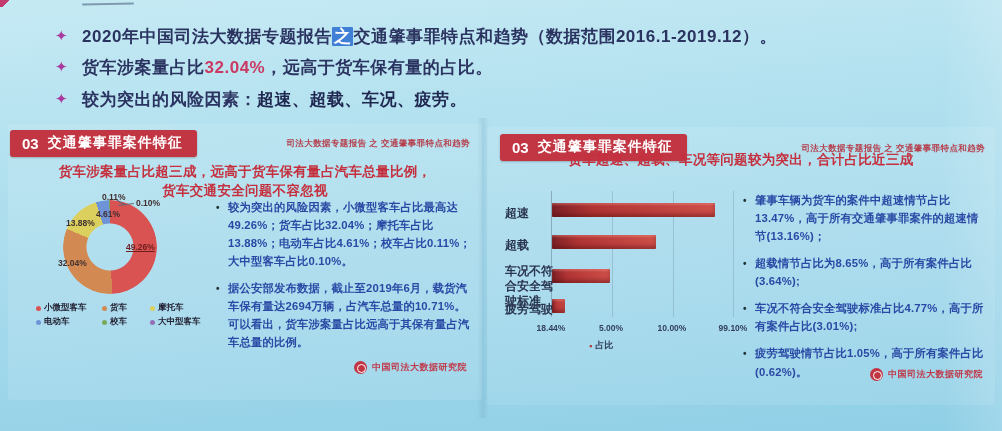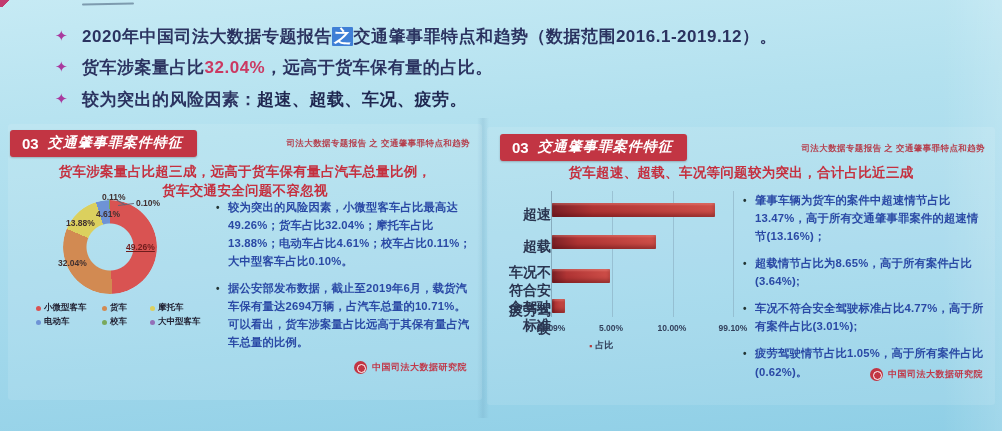--- a/index.html
+++ b/index.html
@@ -30,21 +30,21 @@
 
   
   .slide { position:absolute; background:rgba(255,255,255,.10); border-radius:3px; }
   .slide.left  { left:8px;  top:124px; width:474px; height:276px; }
   .slide.right { left:487px; top:127px; width:508px; height:278px; }
 
   .hdr-box { position:absolute; display:flex; align-items:center; gap:9px;
     background:#c23543; color:#fff; border-radius:3px; padding:4px 14px 5px 12px;
     box-shadow:0 1px 2px rgba(60,20,20,.25); }
   .hdr-no { font-size:15px; font-weight:700; }
-  .hdr-title { font-size:14px; font-weight:700; letter-spacing:1px;font-style:italic; }
+  .hdr-title { font-size:14px; font-weight:700; letter-spacing:1px; }
   .watermark { position:absolute; font-size:8.5px; font-weight:700; color:#b5404e; letter-spacing:.4px; }
 
   .slide-title { position:absolute; width:100%; text-align:center; color:#c5303f;
     font-size:13.5px; font-weight:700; line-height:1.4; letter-spacing:.3px; }
 
   .blue-bullets { position:absolute; }
   .bb-item { display:flex; margin-bottom:9px; color:#2a49a5; font-size:11.3px;
     font-weight:600; line-height:1.6; letter-spacing:.2px; }
   .bb-marker { flex:0 0 12px; color:#233; font-size:10px; transform:translateY(2px); }
 
@@ -69,21 +69,21 @@
   .leg-dot { width:5px; height:5px; border-radius:50%; flex:0 0 auto; }
 
   
   .bar-block { position:absolute; left:6px; top:64px; width:252px; height:164px; font-weight:600; }
   .bar-plot { position:absolute; left:58px; top:0; width:182px; height:126px;
     border-left:1px solid rgba(100,130,150,.55); }
   .gridline { position:absolute; top:0; width:1px; height:126px; background:rgba(120,150,170,.4); }
   .bar { position:absolute; left:0; height:14px; border-radius:1px;
     background:linear-gradient(90deg,#7c2026 0%,#b03434 25%,#cf4f49 100%);
     box-shadow:inset 0 -3px 4px rgba(80,10,15,.45), inset 0 2px 2px rgba(255,160,150,.35); }
-  .cat-label { position:absolute; left:4px; width:54px; text-align:right; font-size:14px;
+  .cat-label { position:absolute; left:12px; width:54px; font-size:12px;
     color:#2a3550; line-height:1.25; }
   .tick { position:absolute; top:132px; transform:translateX(-50%); font-size:8.5px; color:#33415c; }
   .bar-legend { position:absolute; left:96px; top:148px; display:flex; align-items:center; gap:3px;
     font-size:9px; color:#33415c; }
   .series-marker { color:#b53838; font-size:9px; }
 </style>
 </head>
 <body>
 
 <div id="stage">
@@ -172,37 +172,37 @@
       <span class="footer-text">中国司法大数据研究院</span>
     </div>
   </section>
 
   <section class="slide right">
     <div class="hdr-box" style="left:13px; top:7px;">
       <span class="hdr-no">03</span>
       <span class="hdr-title">交通肇事罪案件特征</span>
     </div>
     <div class="watermark" style="right:10px; top:16px;">司法大数据专题报告 之 交通肇事罪特点和趋势</div>
-    <div class="slide-title" style="top:37px;">货车超速、超载、车况等问题较为突出，合计占比近三成</div>
+    <div class="slide-title" style="top:24px;">货车超速、超载、车况等问题较为突出，合计占比近三成</div>
 
     <div class="bar-block">
       <div class="bar-plot">
         <div class="gridline" style="left:60px;"></div>
         <div class="gridline" style="left:121px;"></div>
         <div class="gridline" style="left:181px;"></div>
         <div class="bar" style="top: 12px; width: 89.8%;"></div>
         <div class="bar" style="top: 44px; width: 57.67%;"></div>
         <div class="bar" style="top: 78px; width: 31.8%;"></div>
         <div class="bar" style="top: 108px; width: 7%;"></div>
       </div>
       <div class="cat-label" style="top:15px;">超速</div>
       <div class="cat-label" style="top:47px;">超载</div>
       <div class="cat-label" style="top:73px;">车况不符合安全驾驶标准</div>
       <div class="cat-label" style="top:111px;">疲劳驾驶</div>
-      <span class="tick" style="left:58px;">60.09%</span>
+      <span class="tick" style="left:58px;">18.44%</span>
       <span class="tick" style="left:118px;">5.00%</span>
       <span class="tick" style="left:179px;">10.00%</span>
       <span class="tick" style="left:240px;">99.10%</span>
       <div class="bar-legend">
         <span class="series-marker">▪</span>
         <span>占比</span>
       </div>
     </div>
 
     <div class="blue-bullets" style="left:256px; top:64px; width:246px;">

